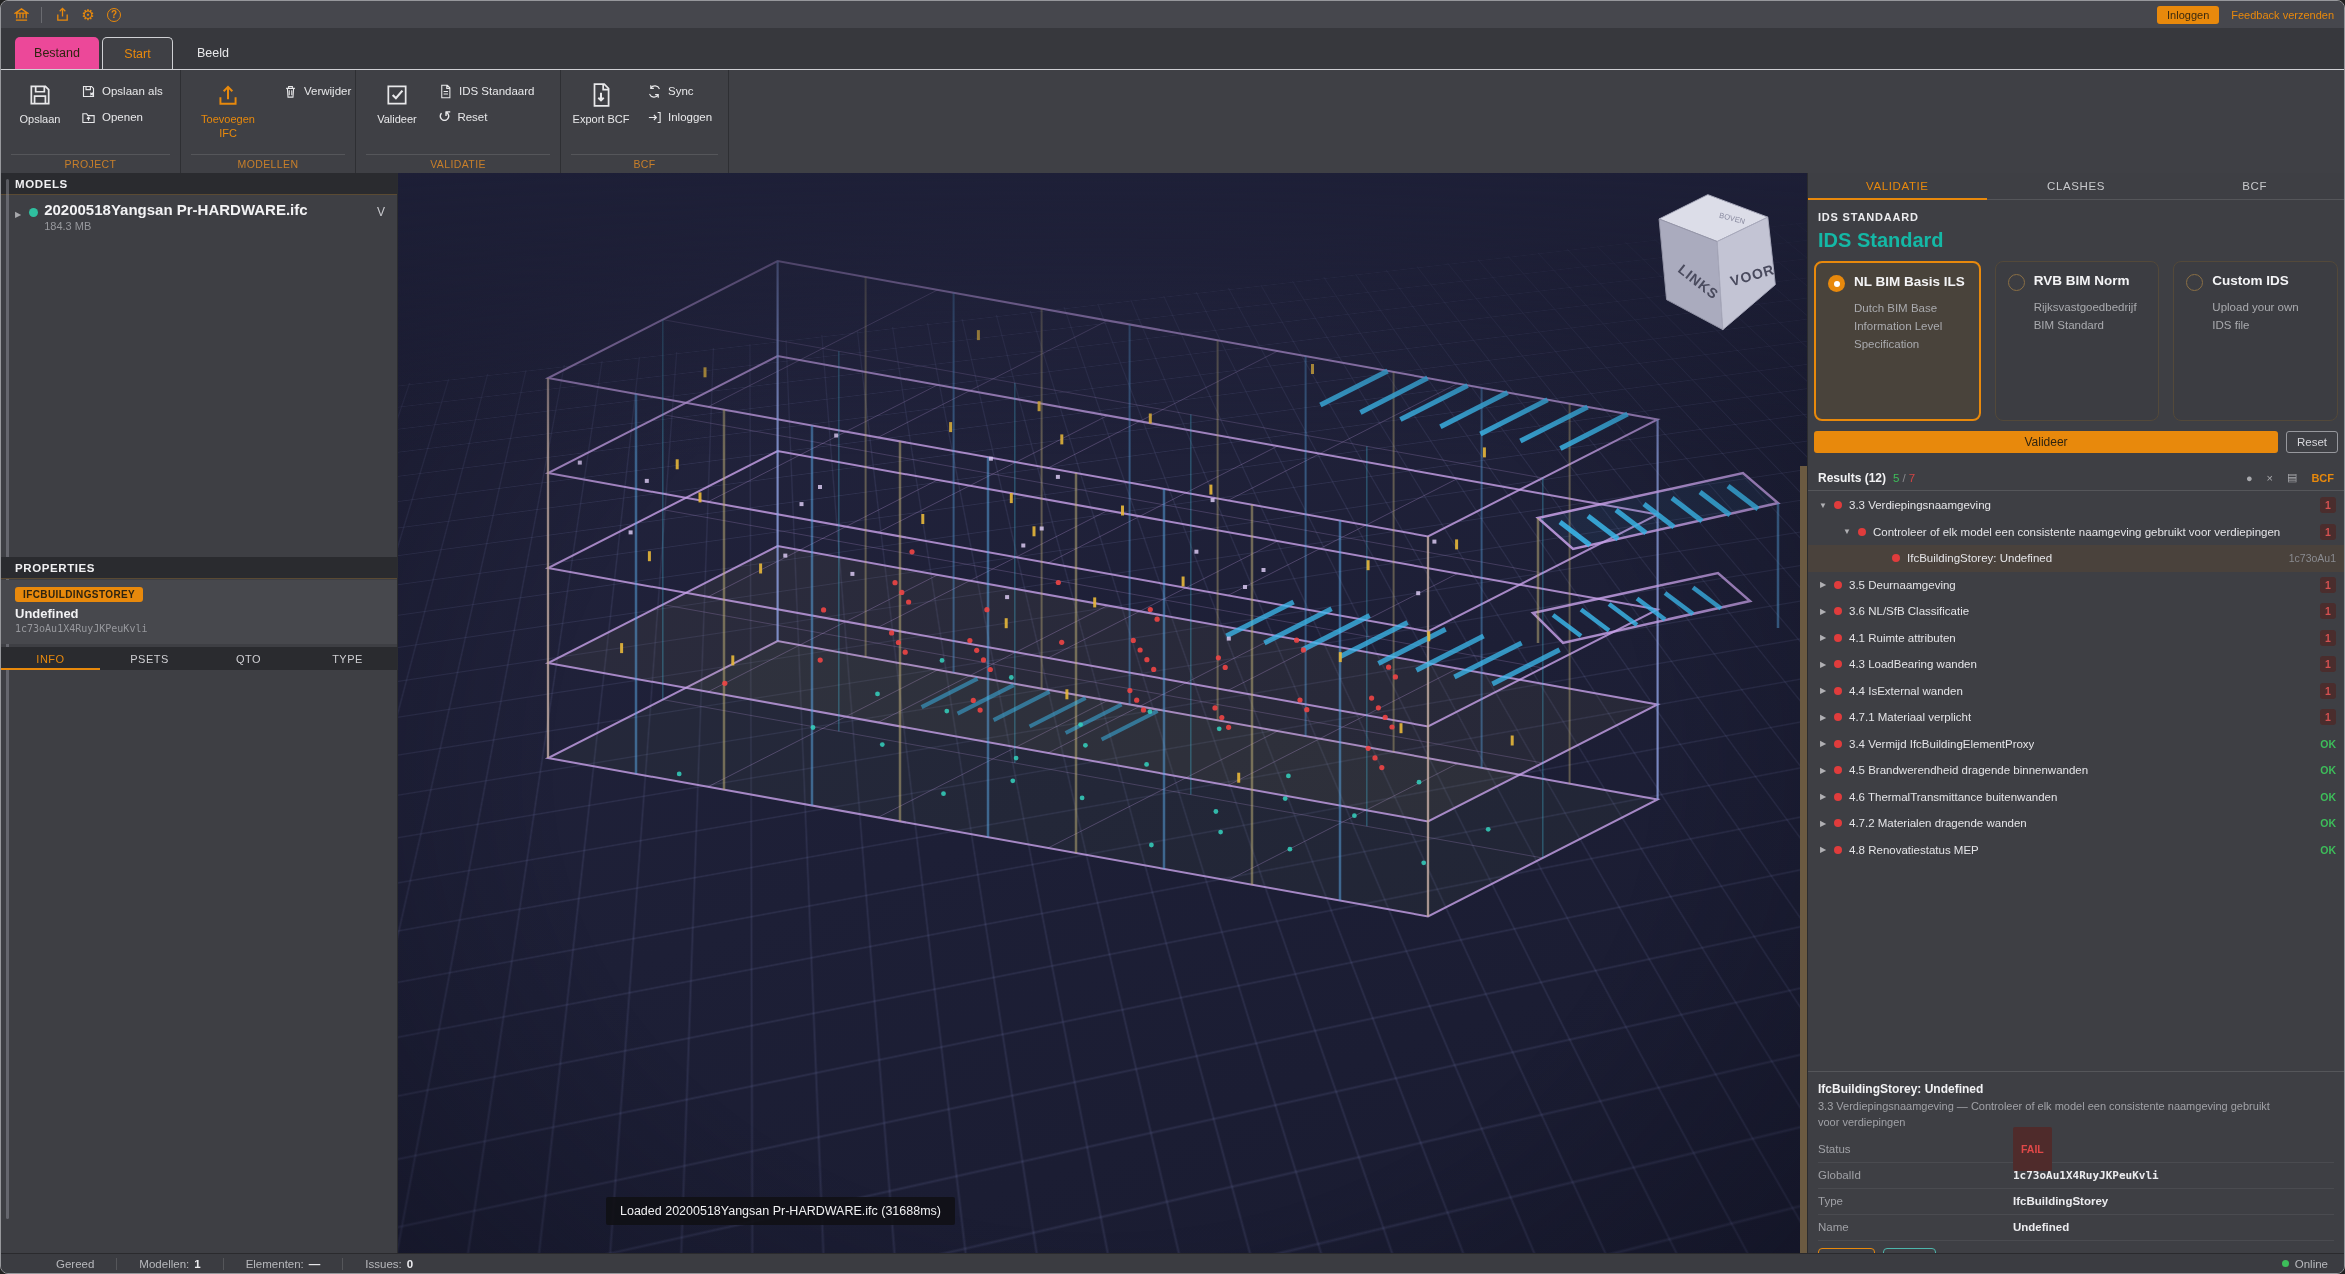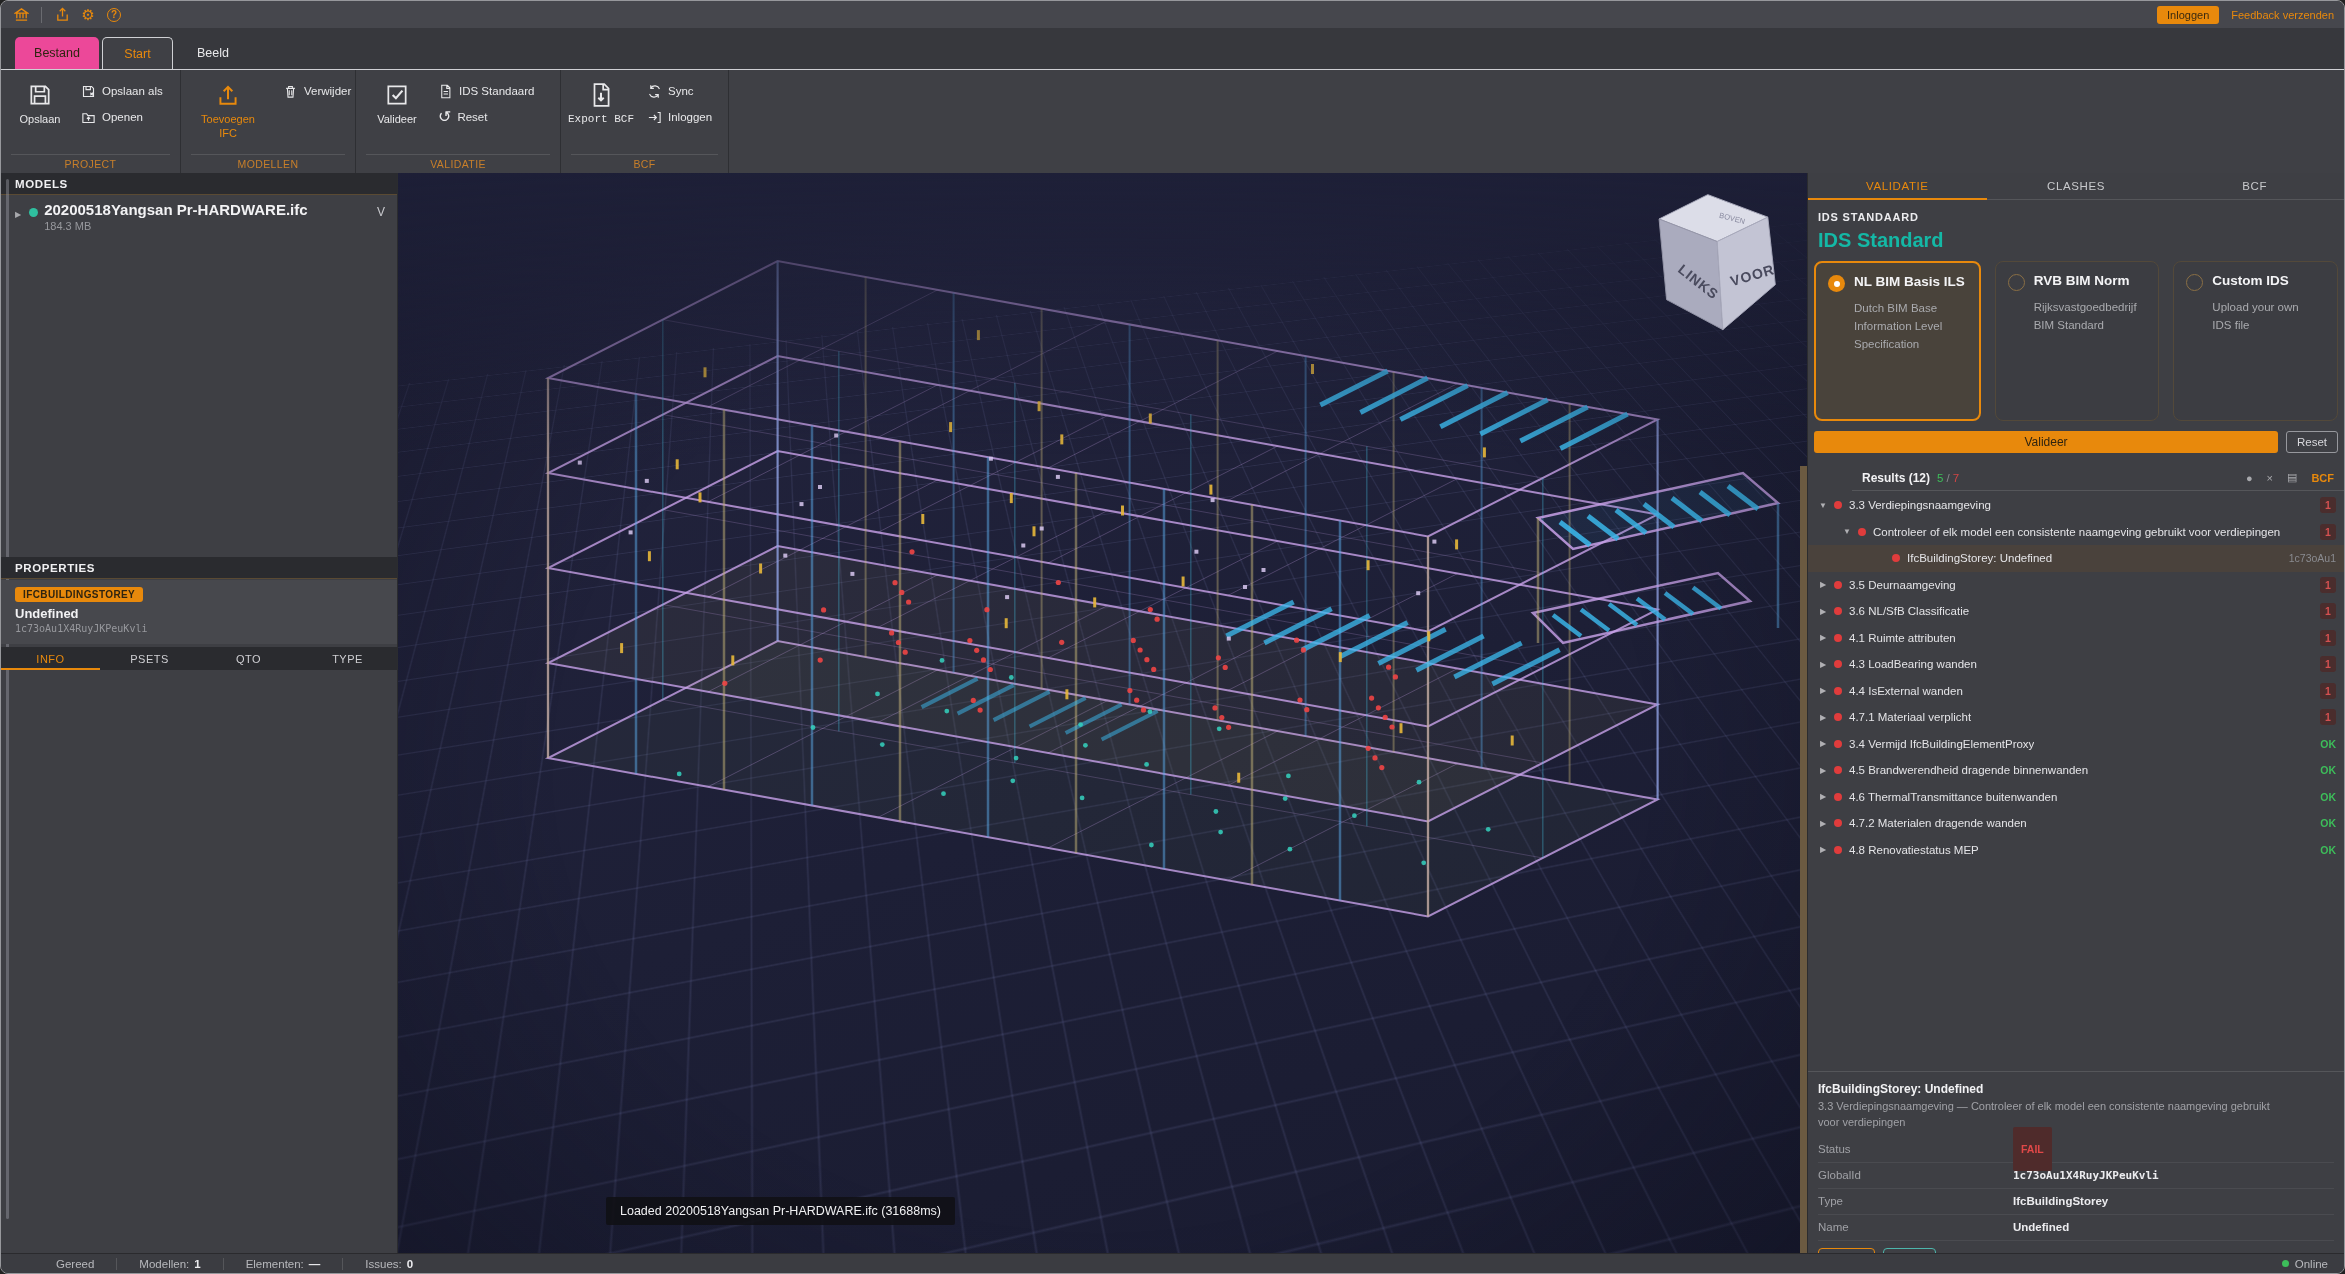--- a/index.html
+++ b/index.html
@@ -82,21 +82,21 @@
   .opt-card.selected { border:2px solid #e8890c; background:#49433b; }
   .opt-head { display:flex; align-items:flex-start; gap:9px; }
   .radio { width:17px; height:17px; border-radius:50%; border:1.6px solid #8a6f45; flex:none; margin-top:2px; }
   .opt-card.selected .radio { border:none; background:#e8890c; position:relative; }
   .opt-card.selected .radio::after { content:""; position:absolute; left:5.5px; top:5.5px; width:6px; height:6px; background:#fff; border-radius:50%; }
   .opt-title { font-size:13.5px; font-weight:bold; color:#f4f4f6; line-height:1.3; }
   .opt-desc { margin:8px 0 0 26px; font-size:11.5px; color:#a9aaae; line-height:1.55; }
   .validate-row { position:absolute; left:6px; right:6px; top:258px; height:22px; display:flex; gap:8px; }
   .validate-btn { flex:1; background:#e8890c; border-radius:3px; color:#2f2410; font-size:12px; display:flex; align-items:center; justify-content:center; cursor:pointer; }
   .reset-btn { width:52px; border:1px solid #97989d; border-radius:3px; color:#d8d8dc; font-size:11.5px; display:flex; align-items:center; justify-content:center; cursor:pointer; }
-  .results-header { position:absolute; left:0; right:0; top:292px; height:26px; display:flex; align-items:center; padding:0 10px; border-bottom:1px solid #55565a;margin-left:44px; }
+  .results-header { position:absolute; left:0; right:0; top:292px; height:26px; display:flex; align-items:center; padding:0 10px; border-bottom:1px solid #55565a; }
   .res-title { font-weight:bold; font-size:12px; color:#f2f2f4; }
   .res-pass { color:#3dbe5a; margin-left:7px; font-size:11.5px; }
   .res-sep { color:#8a8b8f; margin:0 3px; font-size:11.5px; }
   .res-fail { color:#d14545; font-size:11.5px; }
   .rh-icons { margin-left:auto; display:flex; align-items:center; gap:14px; color:#a8a9ad; }
   .rh-icons .gi { font-size:11px; cursor:pointer; }
   .rh-bcf { color:#e8890c; font-weight:bold; font-size:11px; cursor:pointer; }
   .results-list { position:absolute; left:0; right:0; top:319px; height:560px; overflow:hidden; }
   .res-row { position:relative; height:26.5px; display:flex; align-items:center; padding-right:8px; cursor:pointer; }
   .res-row.selected { background:#4a423c; }
@@ -220,21 +220,21 @@
         <span>IDS Standaard</span>
       </div>
       <div class="smallbtn" style="left:78px;top:36px;">
         <span style="font-size:16px;line-height:14px;">↺</span>
         <span>Reset</span>
       </div>
       <div class="rgroup-label">VALIDATIE</div>
     </div>
 
     <div class="rgroup" style="left:560px;width:168px;border-right:1px solid #2e2f33;">
-      <div class="bigbtn" style="left:4px;width:72px;font-family:Liberation Mono, monospace;">
+      <div class="bigbtn" style="left:4px;width:72px;">
         <svg class="ic" width="26" height="26" viewBox="0 0 24 24">
             <path d="M6 2h9l4 4v16H6z M14 2v5h5" fill="none" stroke="#e8e8ea" stroke-width="1.6"></path>
             <path d="M12 10v7 M9.5 14.5L12 17l2.5-2.5" fill="none" stroke="#e8e8ea" stroke-width="1.8"></path>
           </svg>
         <span>Export BCF</span>
       </div>
       <div class="smallbtn" style="left:82px;top:10px;">
         <svg class="ic" width="15" height="15" viewBox="0 0 24 24">
             <path d="M20 8A8 8 0 0 0 6 6.5 M4 16a8 8 0 0 0 14 1.5 M6 2v5h5 M18 22v-5h-5" fill="none" stroke="#e8e8ea" stroke-width="1.8"></path>
           </svg>

